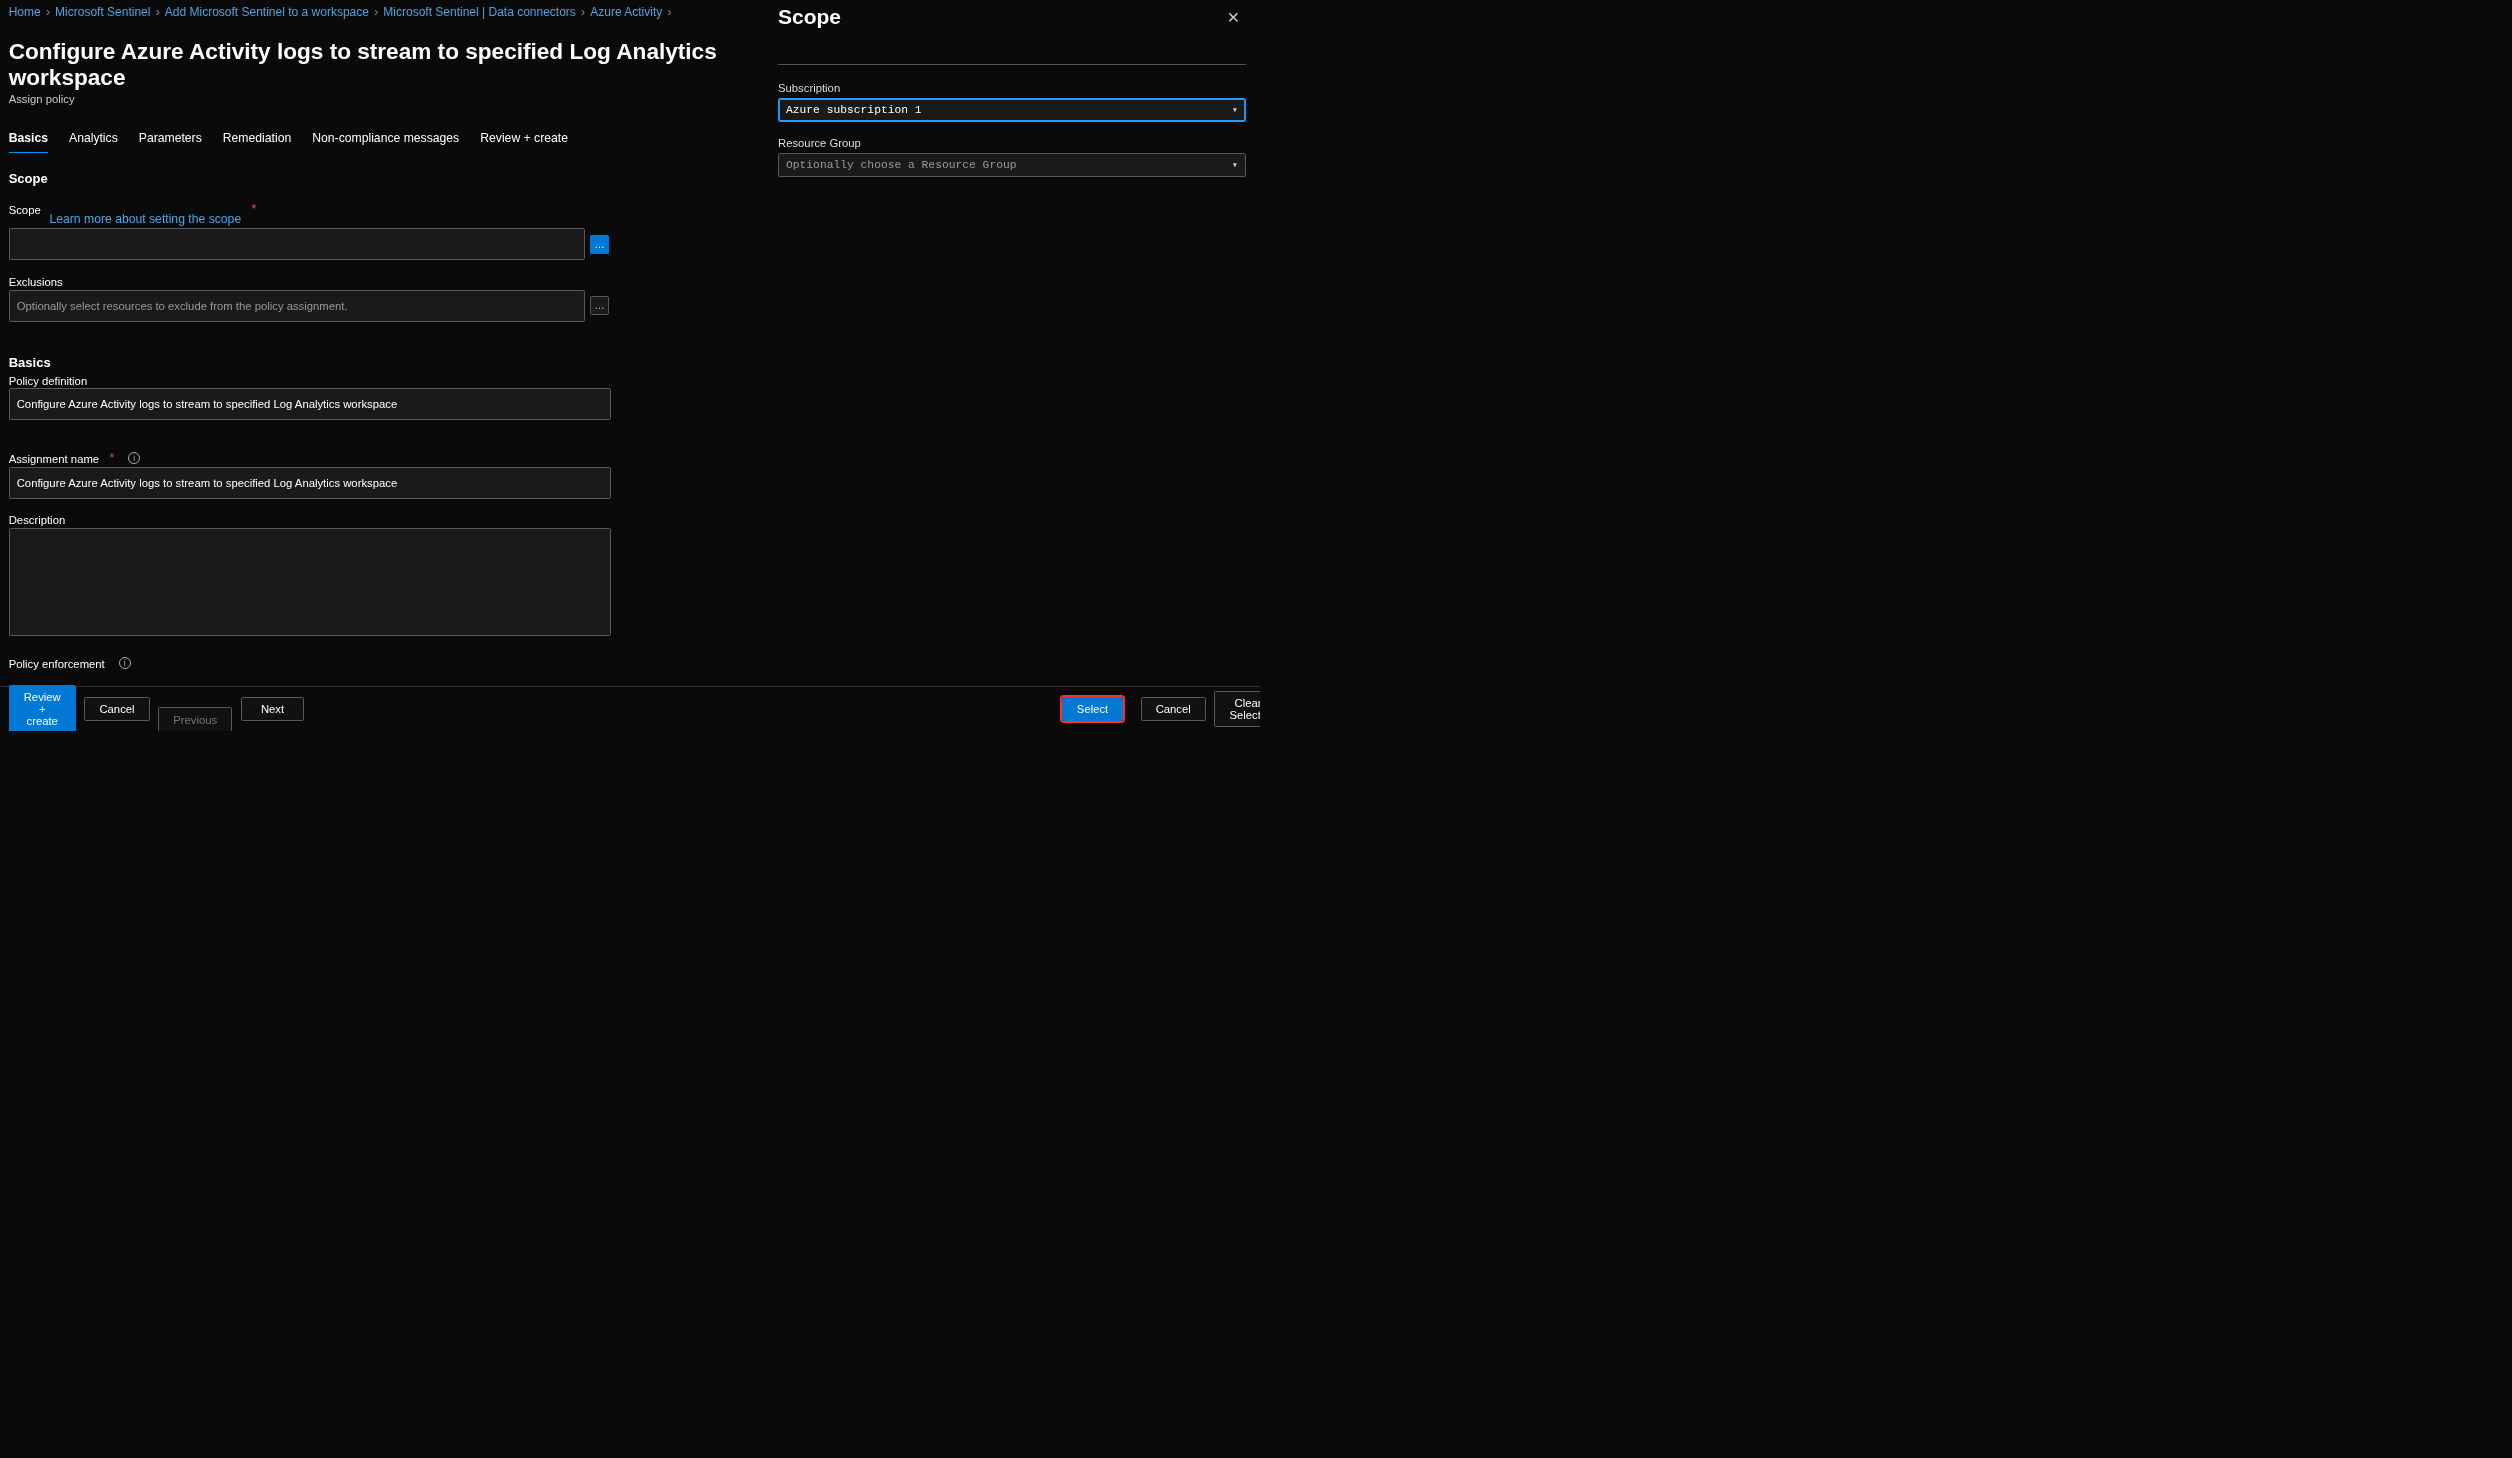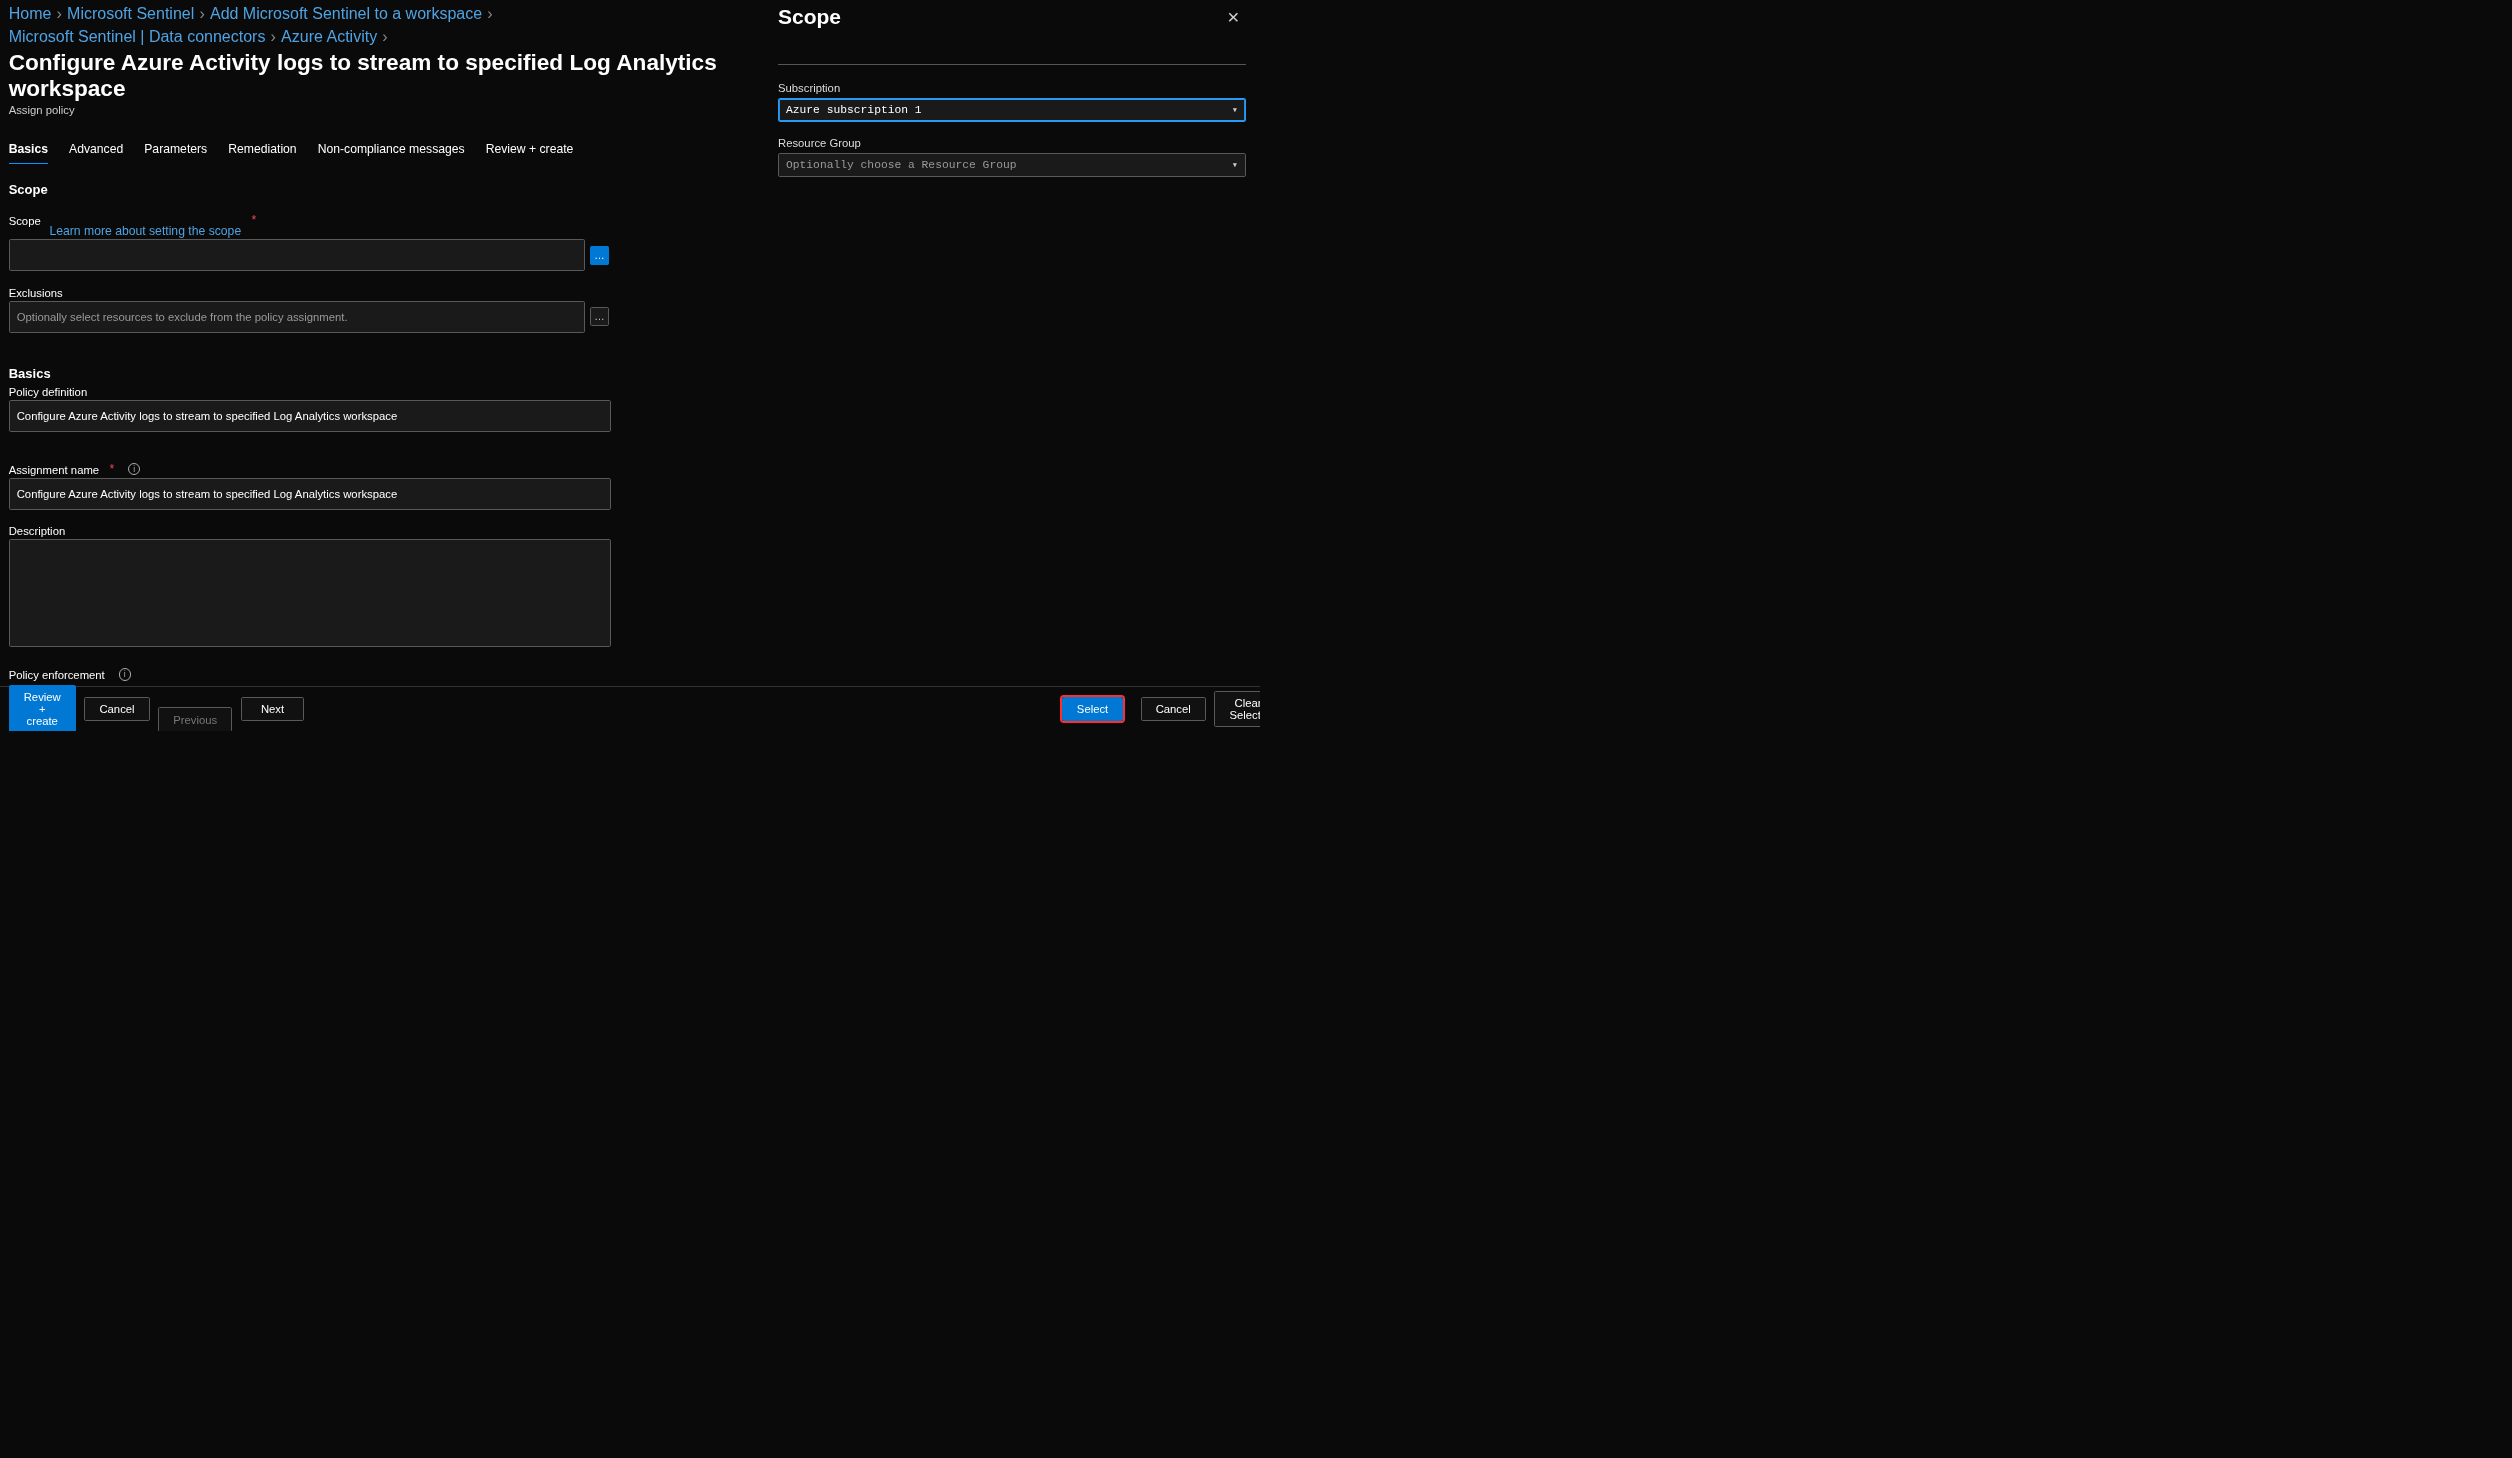--- a/index.html
+++ b/index.html
@@ -30,26 +30,26 @@
     position: relative;
   }
   .main-pane {
     position: absolute;
     left: 0; top: 0;
     width: 749px;
     height: 100%;
     padding: 5.2px 8.7px 0 8.7px;
   }
   .breadcrumb {
-    font-size: 16px;
+    font-size: 12px;
     display: flex;
     flex-wrap: wrap;
     align-items: center;
     gap: 5.2px;
-    margin-bottom: 4px;
+    margin-bottom: 20px;
   }
   .breadcrumb a { color: var(--link); text-decoration: none; }
   .breadcrumb .sep { color: #888; }
   .page-title {
     font-size: 22.6px;
     font-weight: 600;
     margin: 1.7px 0 0 0;
     color: #fff;
   }
   .page-subtitle {
@@ -200,21 +200,21 @@
     <span class="sep">›</span>
     <a href="#">Azure Activity</a>
     <span class="sep">›</span>
   </nav>
 
   <h1 class="page-title">Configure Azure Activity logs to stream to specified Log Analytics workspace</h1>
   <div class="page-subtitle">Assign policy</div>
 
   <div class="tabs">
     <div class="tab active">Basics</div>
-    <div class="tab">Advanced</div>
+    <div class="tab">Analytics</div>
     <div class="tab">Parameters</div>
     <div class="tab">Remediation</div>
     <div class="tab">Non-compliance messages</div>
     <div class="tab">Review + create</div>
   </div>
 
   
   <div class="section-heading">Scope</div>
   <div class="label-row">
     <span class="field-label">Scope</span>

